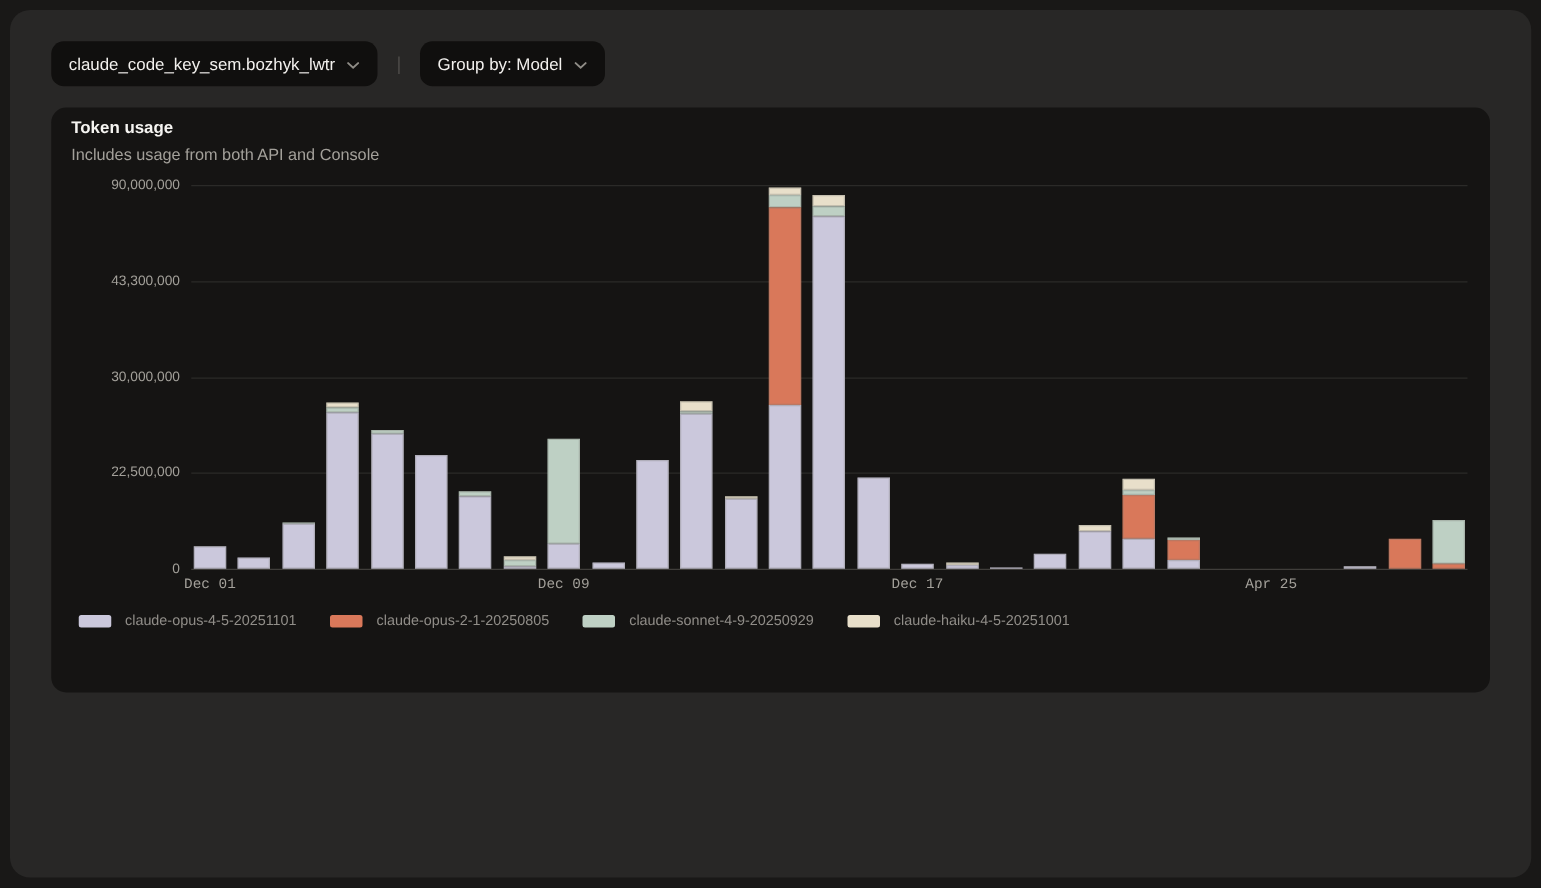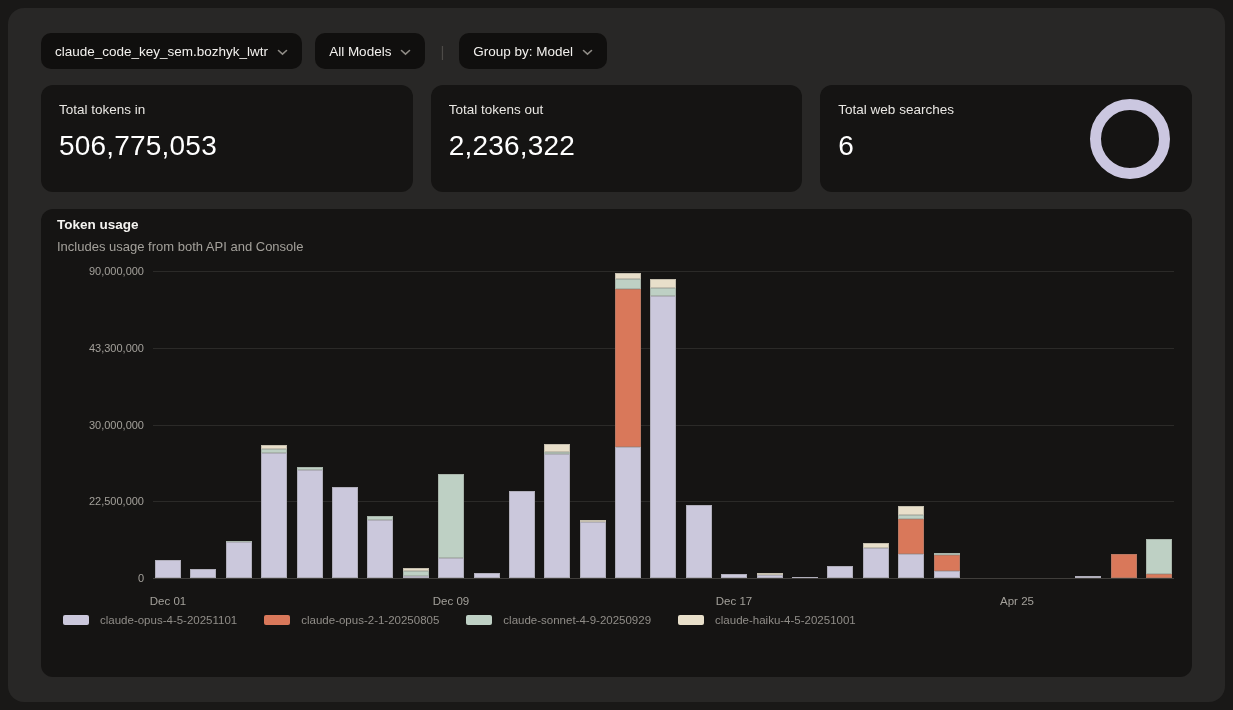--- a/index.html
+++ b/index.html
@@ -38,70 +38,49 @@
     transform:translateY(-50%); white-space:nowrap; }
   .plot { position:relative; flex:1; height:307px; }
   .gridline { position:absolute; left:0; right:0; height:1px; background:#2b2a28; }
   .gridline.zero { background:#403e3b; }
   .bars { position:absolute; left:2px; right:2px; top:0; bottom:0;
     display:flex; justify-content:space-between; align-items:flex-end; }
   .bar-stack { width:26px; display:flex; flex-direction:column-reverse; }
   .seg { width:100%; box-shadow:0 0 0 1px rgba(122,120,114,0.32) inset; }
 
   .x-axis { position:relative; height:22px; margin-left:96px; }
-  .x-tick { position:absolute; top:17px; transform:translateX(-50%);
-    color:#a3a09a; font-size:11.5px; white-space:nowrap; }
+  .x-tick { position:absolute; top:6px; transform:translateX(-50%);
+    color:#a3a09a; font-size:11.5px; white-space:nowrap;font-family:Liberation Mono, monospace; }
 
   .legend { display:flex; align-items:center; gap:27px; margin:14px 0 0 6px; }
   .legend-item { display:flex; align-items:center; gap:11px; cursor:pointer; }
   .legend-swatch { width:26px; height:10px; border-radius:2px; flex:none; }
   .legend-label { color:#908d88; font-size:11.5px; }
 </style>
 </head>
 <body>
 
 <div class="frame">
 
   <div class="toolbar">
     <div class="pill">
       <span>claude_code_key_sem.bozhyk_lwtr</span>
-      <span><svg width="11" height="7" viewBox="0 0 11 7">
-            <path d="M1.5 1.5l4 3.6 4-3.6" stroke="#8f8c86" stroke-width="1.6" fill="none" stroke-linecap="round"></path>
-          </svg></span>
-    </div>
-    <div class="pill">
-      <span>All Models</span>
       <span><svg width="11" height="7" viewBox="0 0 11 7">
             <path d="M1.5 1.5l4 3.6 4-3.6" stroke="#8f8c86" stroke-width="1.6" fill="none" stroke-linecap="round"></path>
           </svg></span>
     </div>
     <span class="tb-divider">|</span>
     <div class="pill">
       <span>Group by: Model</span>
       <span><svg width="11" height="7" viewBox="0 0 11 7">
             <path d="M1.5 1.5l4 3.6 4-3.6" stroke="#8f8c86" stroke-width="1.6" fill="none" stroke-linecap="round"></path>
           </svg></span>
     </div>
   </div>
 
-  <div class="stats-row">
-    <div class="stat-card">
-      <div class="stat-label">Total tokens in</div>
-      <div class="stat-value">506,775,053</div>
-    </div>
-    <div class="stat-card">
-      <div class="stat-label">Total tokens out</div>
-      <div class="stat-value">2,236,322</div>
-    </div>
-    <div class="stat-card">
-      <div class="stat-label">Total web searches</div>
-      <div class="stat-value">6</div>
-      <div class="donut"></div>
-    </div>
-  </div>
 
   <div class="chart-card">
     <div class="chart-title">Token usage</div>
     <div class="chart-subtitle">Includes usage from both API and Console</div>
 
     <div class="plot-wrap">
       <div class="y-axis" id="y-axis">
           <div class="y-tick" style="top: 0%;">90,000,000</div>
           <div class="y-tick" style="top: 25%;">43,300,000</div>
           <div class="y-tick" style="top: 50%;">30,000,000</div>

